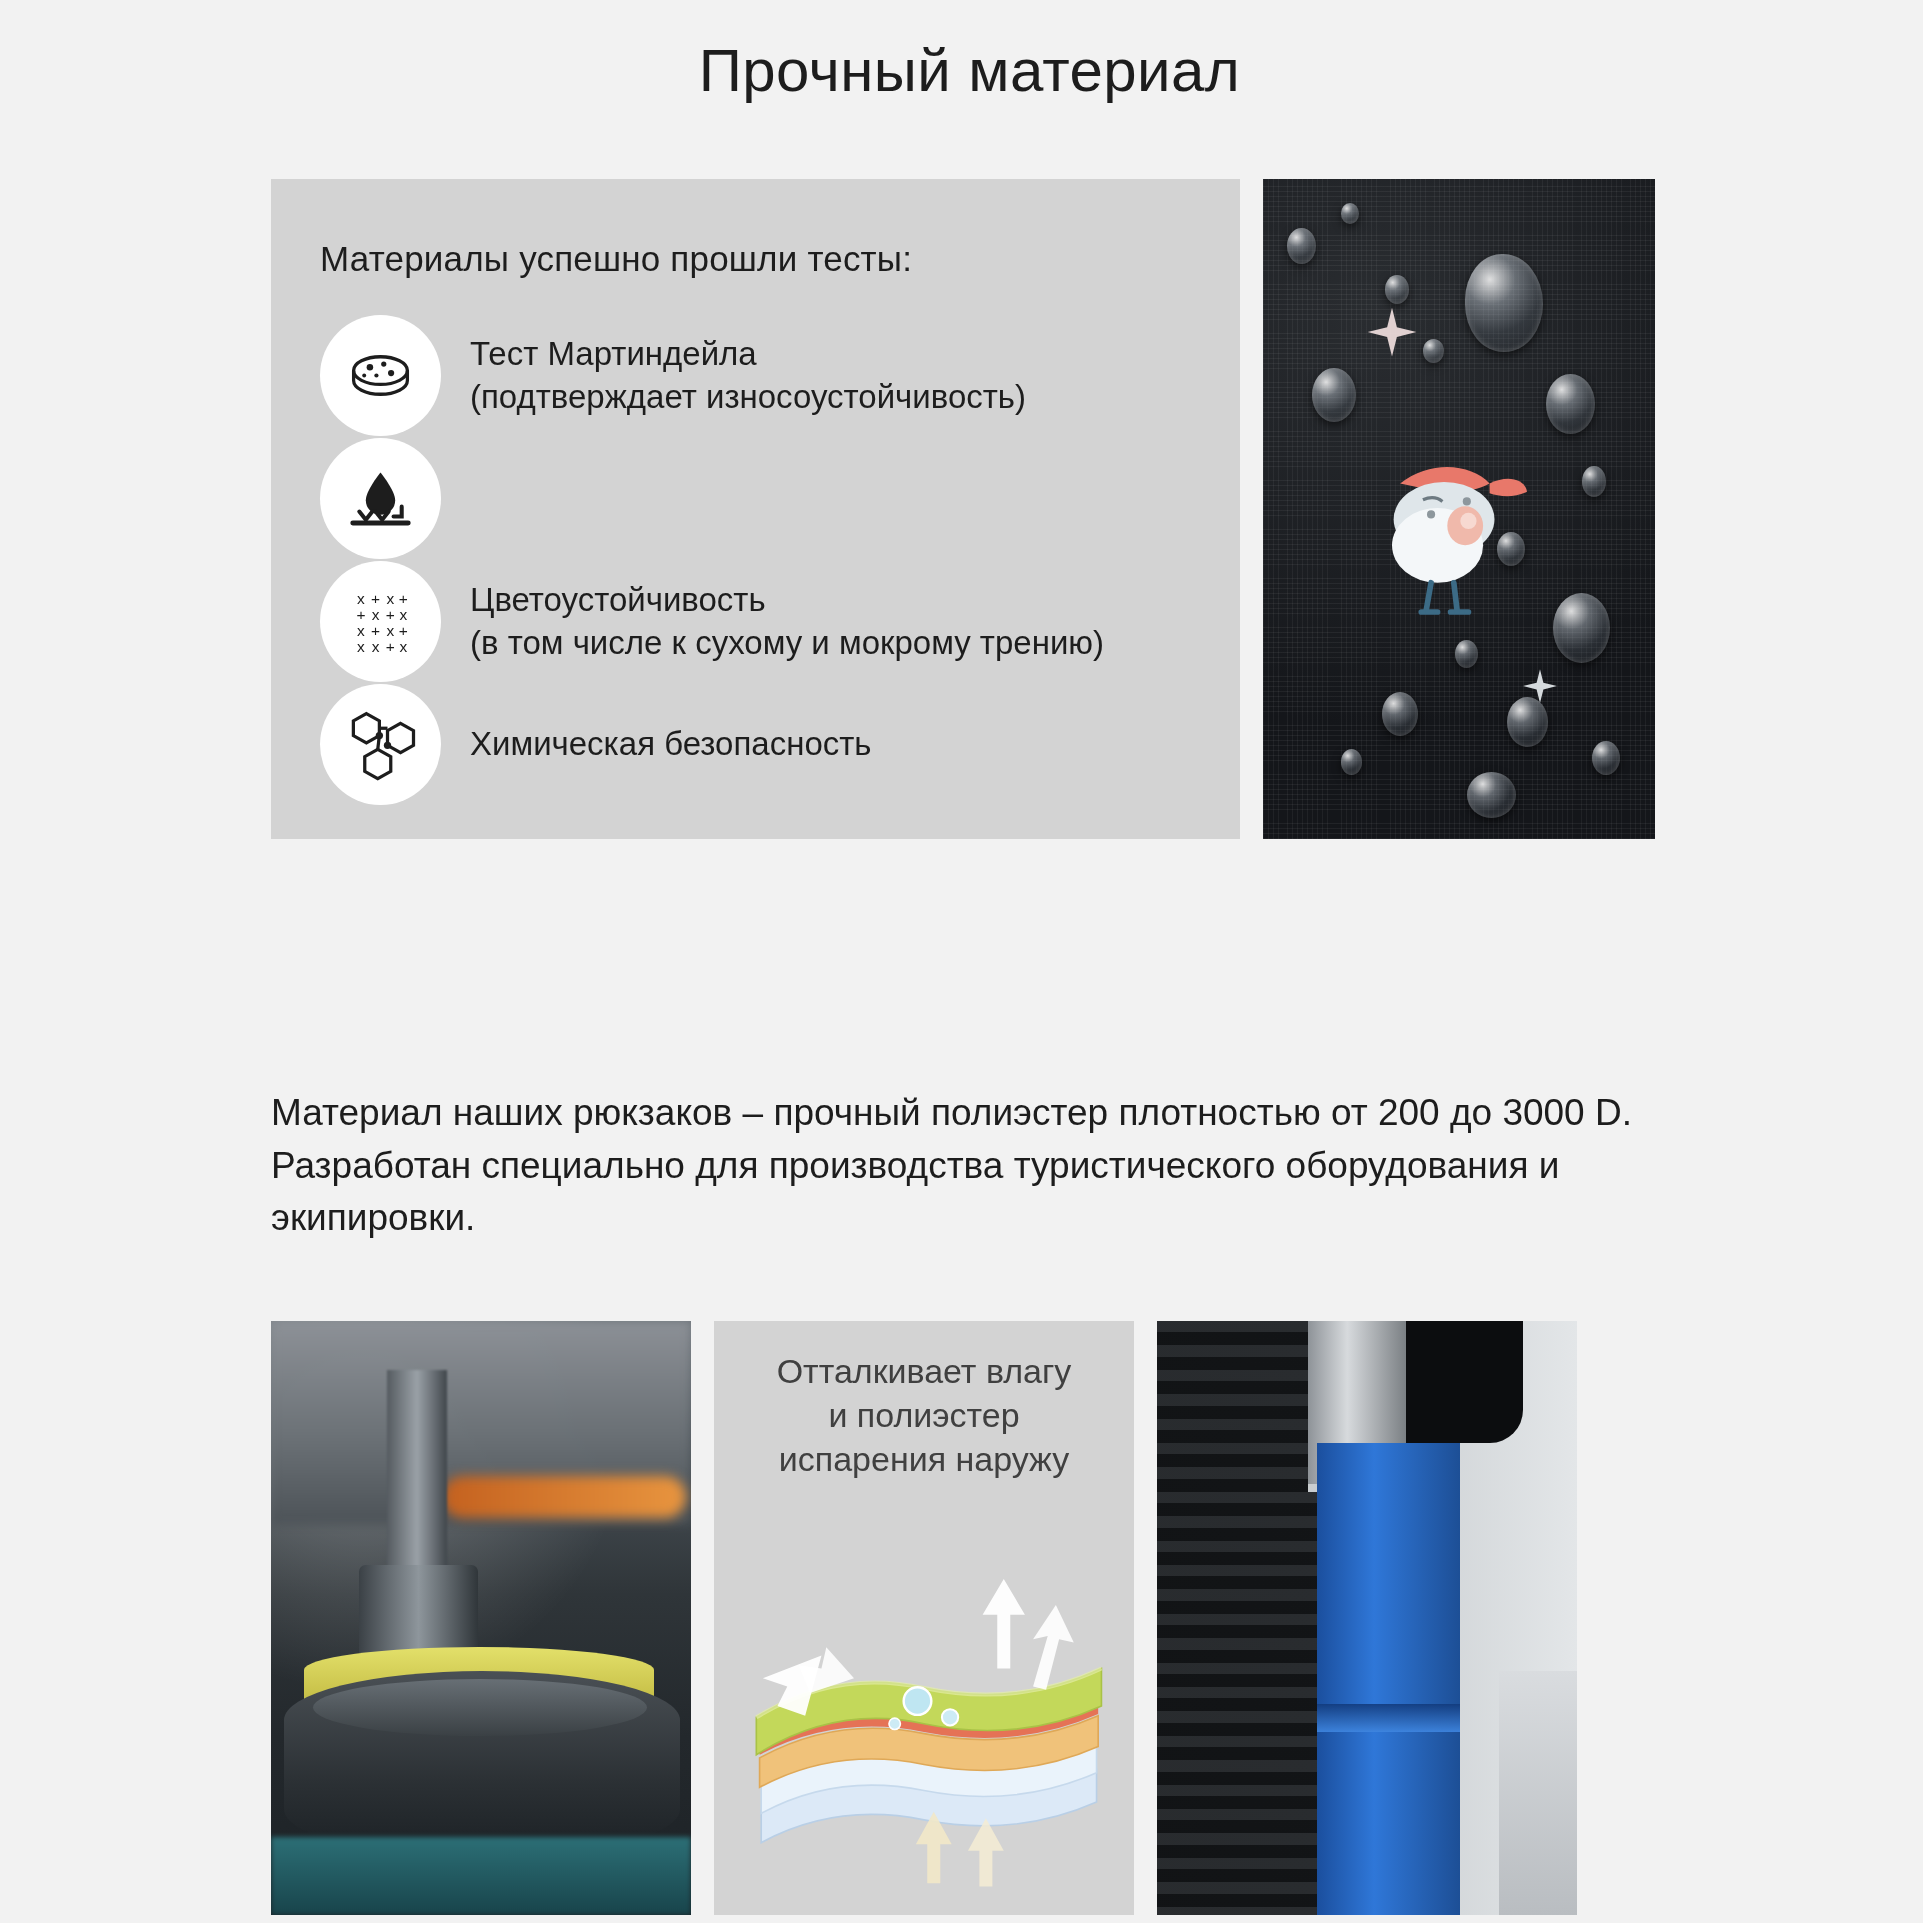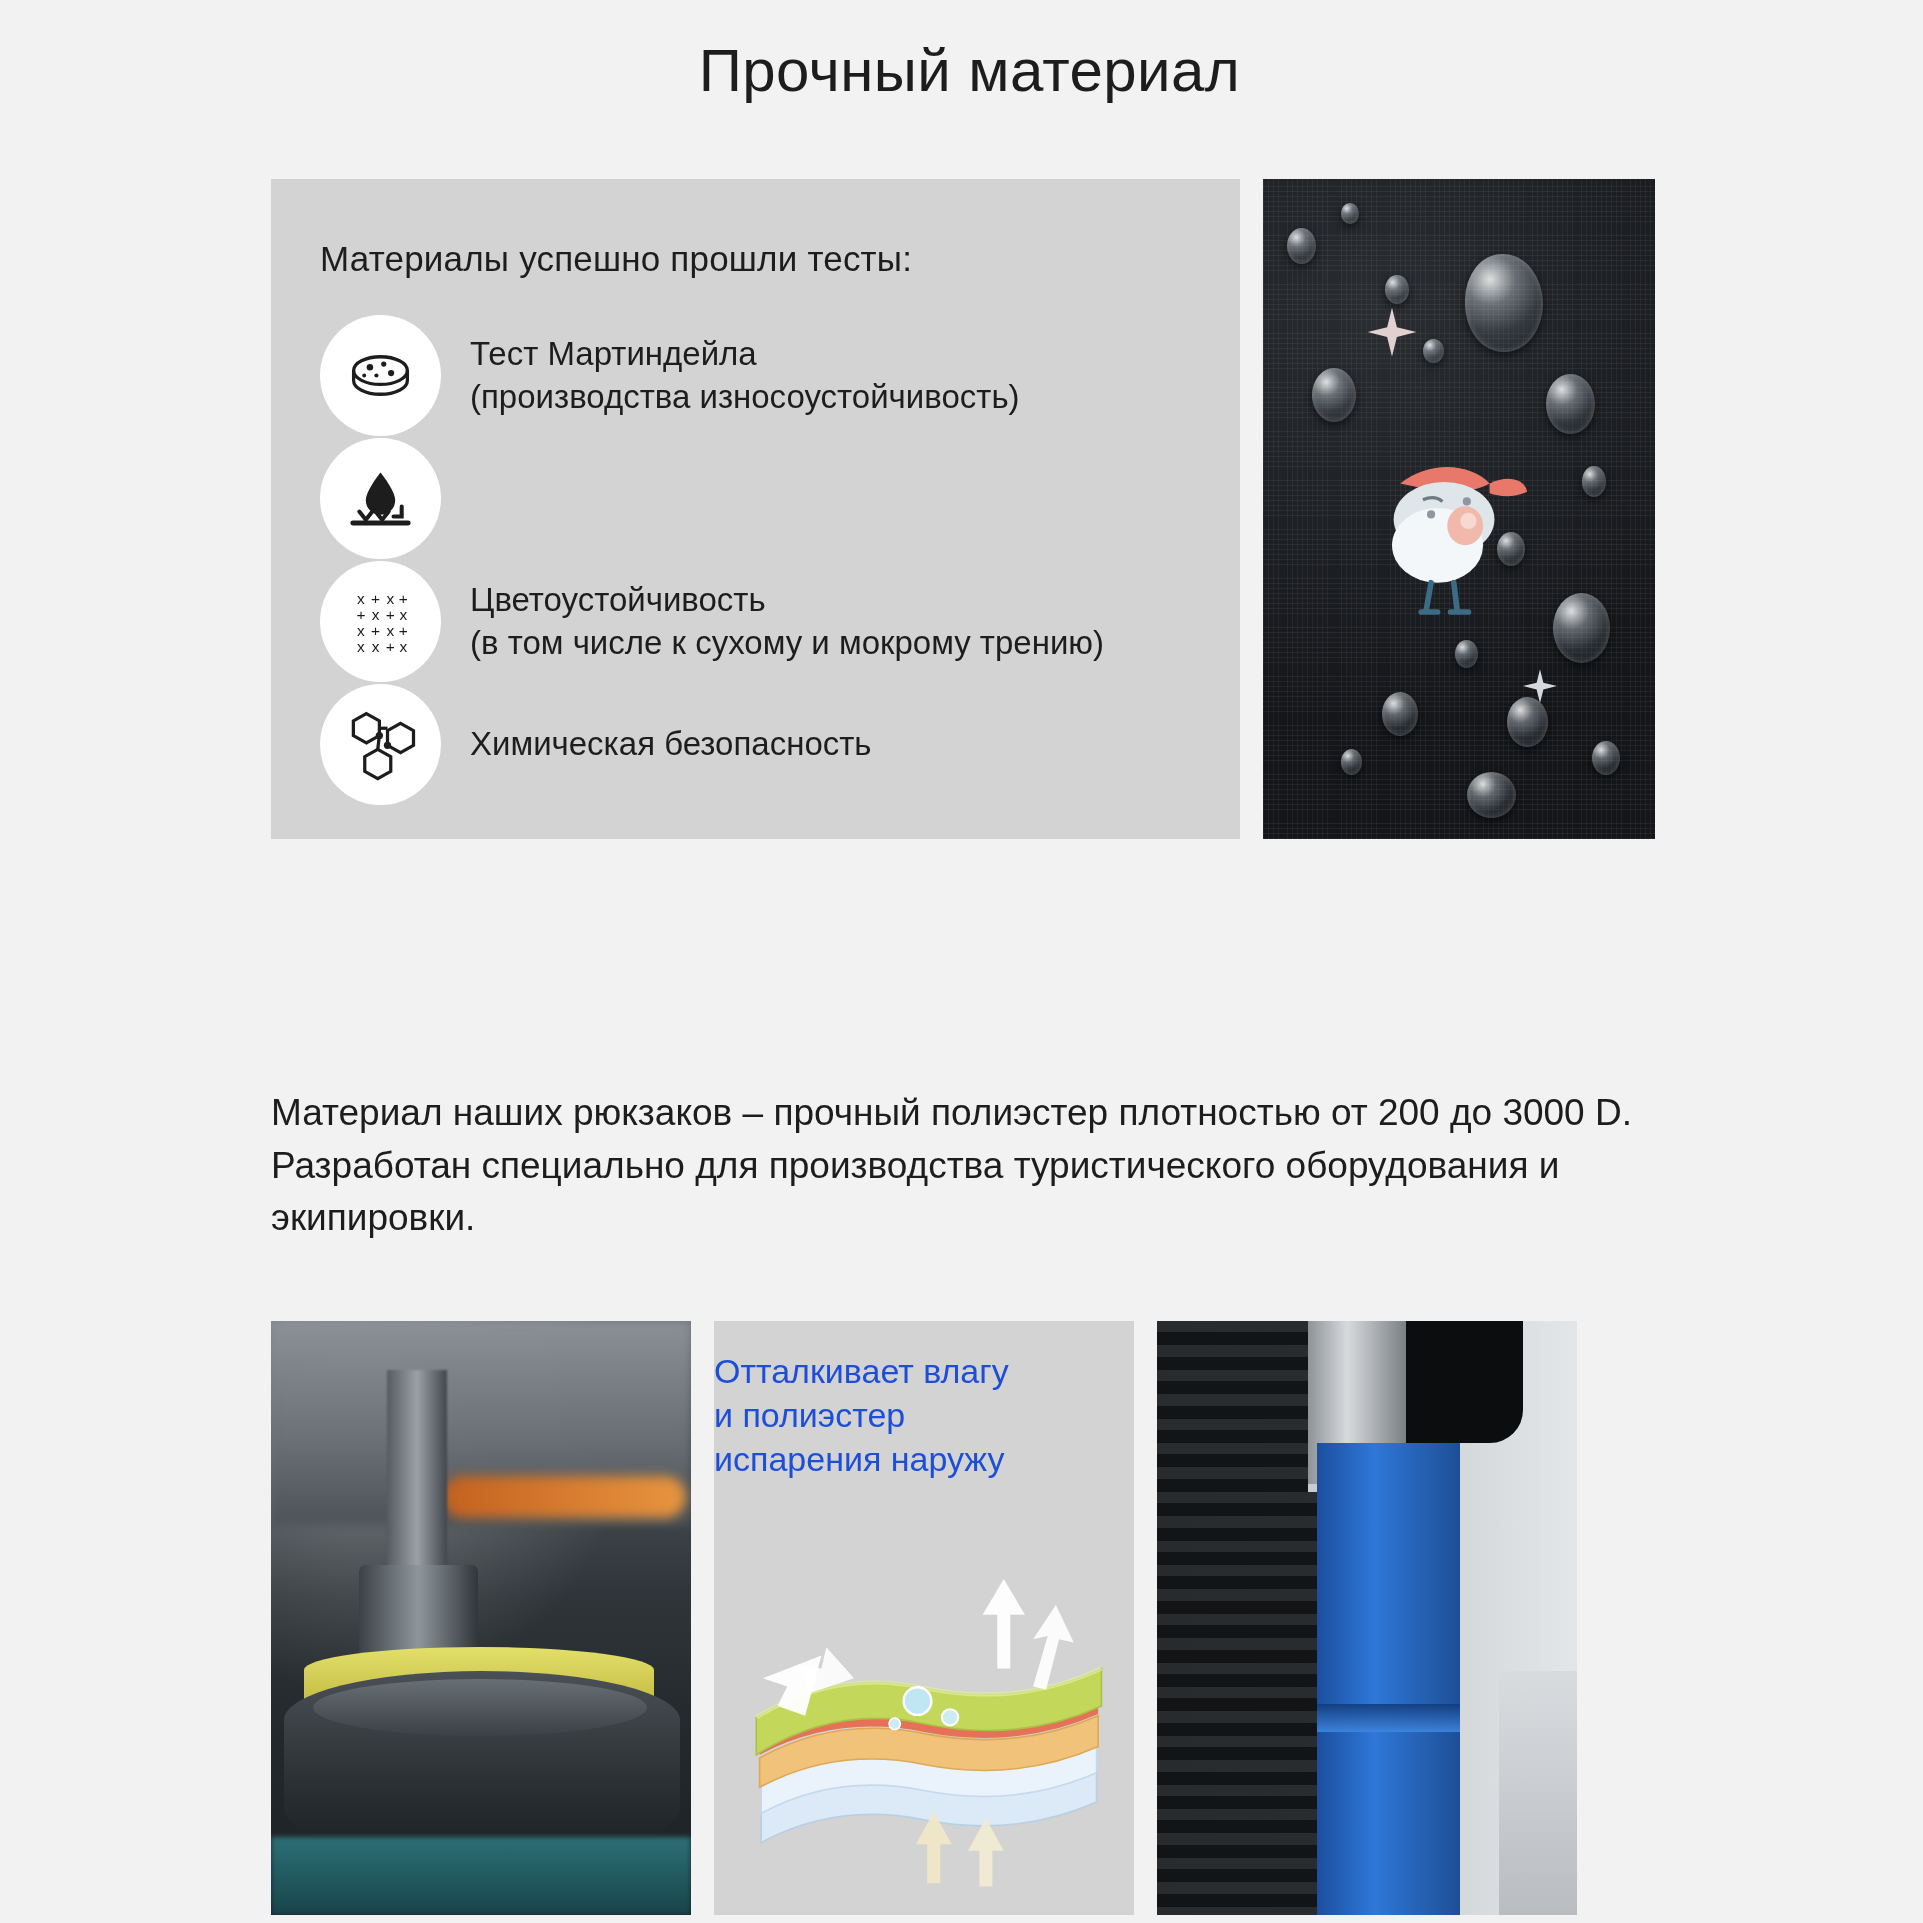--- a/index.html
+++ b/index.html
@@ -189,23 +189,24 @@
     background: linear-gradient(180deg,#2c6f76,#18444b);
     filter: blur(2.4px);
   }
 
   
   .membrane-card {
     background: #d3d3d3;
     padding-top: 28px;
   }
   .membrane-card .caption {
+    text-align: center;
     font-size: 34px;
     line-height: 1.3;
-    color: #1d4ed8;
+    color: #404040;
   }
   .layers { position: absolute; left: 0; top: 204px; width: 100%; height: 383px; }
 
   
   .tensile {
     background: linear-gradient(90deg,#0e0f11 0%, #15171a 36%, #3a3e42 46%, #cfd3d6 60%, #e3e6e8 100%);
   }
   .tensile .grid-dark {
     position: absolute; left: 0; top: 0; width: 187px; height: 100%;
     background: repeating-linear-gradient(180deg, #2a2d30 0 11.4px, #121416 11.4px 24.4px);
@@ -258,21 +259,21 @@
               <path d="M13 40 v12 a33 17 0 0 0 66 0 V40" fill="none" stroke="#1d1d1d" stroke-width="4"></path>
               <circle cx="33" cy="36" r="4" fill="#1d1d1d"></circle>
               <circle cx="50" cy="32" r="3.2" fill="#1d1d1d"></circle>
               <circle cx="59" cy="43" r="3.8" fill="#1d1d1d"></circle>
               <circle cx="41" cy="46" r="2.6" fill="#1d1d1d"></circle>
               <circle cx="26" cy="46" r="2.4" fill="#1d1d1d"></circle>
             </svg>
           </span>
           <span class="test-text">
             <span>Тест Мартиндейла</span><br>
-            <span>(производства износоустойчивость)</span>
+            <span>(подтверждает износоустойчивость)</span>
           </span>
         </div>
 
         <div class="test-item">
           <span class="test-icon">
             <svg width="75" height="75" viewBox="0 0 92 92" aria-hidden="true">
               <path d="M46 14 C46 14 64 36 64 48 a18 18 0 0 1 -36 0 C28 36 46 14 46 14 Z" fill="#1d1d1d"></path>
               <path d="M12 76 H80" stroke="#1d1d1d" stroke-width="6" stroke-linecap="round"></path>
               <path d="M20 62 l8 10 l8 -10" fill="none" stroke="#1d1d1d" stroke-width="5" stroke-linecap="round"></path>
               <path d="M40 62 l8 10 l8 -10" fill="none" stroke="#1d1d1d" stroke-width="5" stroke-linecap="round"></path>

